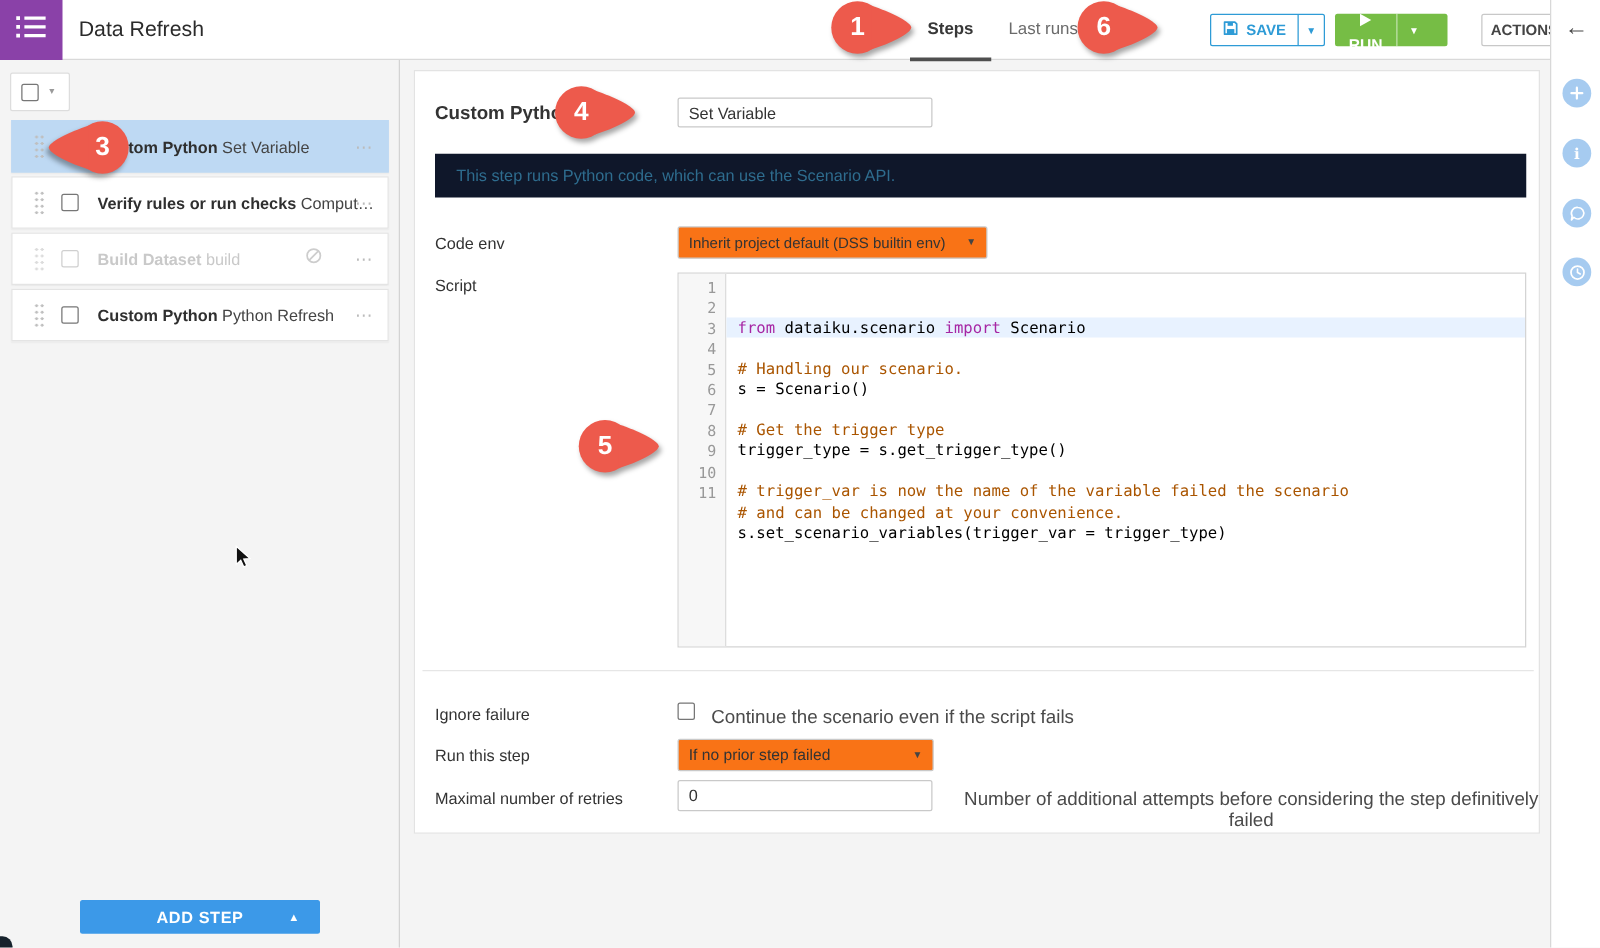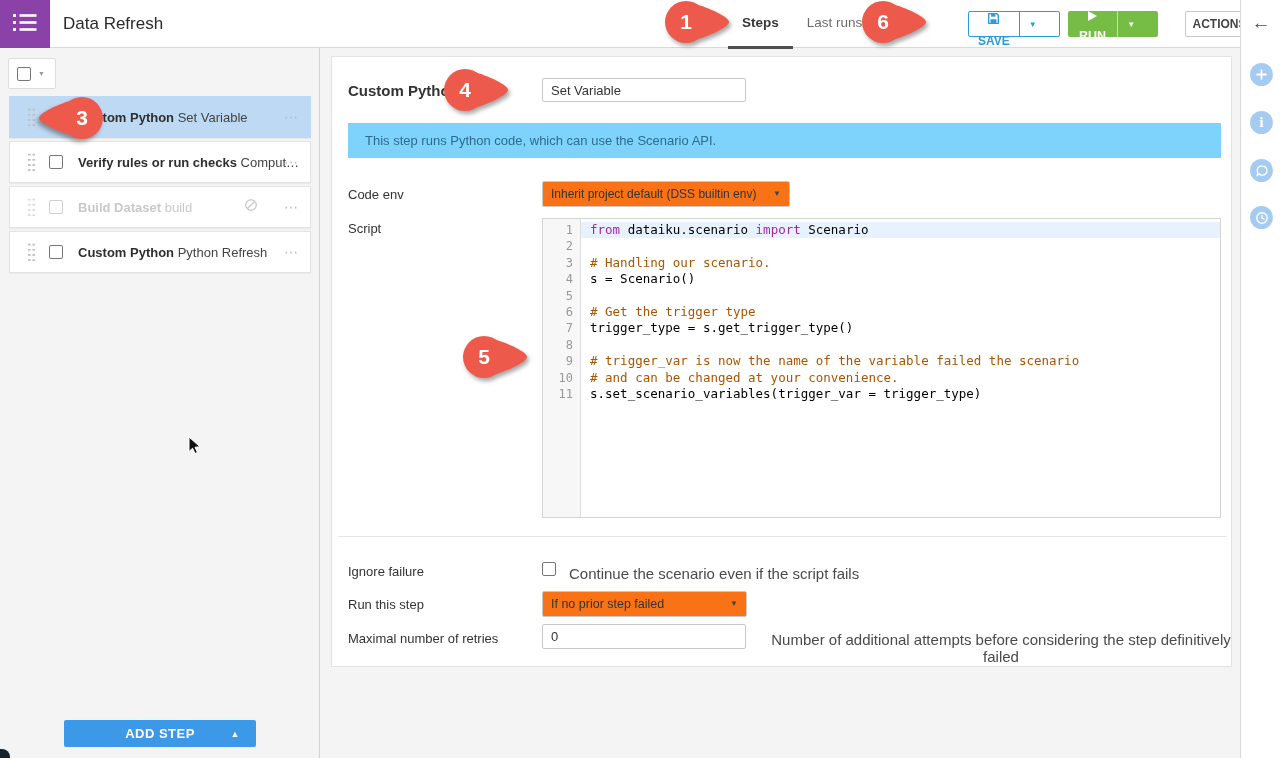--- a/index.html
+++ b/index.html
@@ -11,21 +11,21 @@
             border-bottom:1px solid #D9D9D9; z-index:5; }
   .logo-box { position:absolute; left:0; top:0; width:50px; height:48px; background:#8A41A8;
               display:flex; align-items:center; justify-content:center; cursor:pointer; }
   .app-title { position:absolute; left:63px; top:0; line-height:48px; font-size:17px; color:#2B2B2B; }
   .tabs { position:absolute; left:728px; top:0; height:49px; display:flex; }
   .tab { padding:0 14px; line-height:46px; font-size:13.5px; color:#6B6B6B; cursor:pointer; }
   .tab.active { color:#383838; font-weight:700; border-bottom:3px solid #4F4F4F; }
   .btn-group { position:absolute; top:11px; height:26px; display:flex; border-radius:2px; }
   .save-group { left:968px; width:92px; border:1px solid #2E9BD6; background:#fff; }
   .save-main { display:flex; align-items:center; gap:6px; padding:0 9px; color:#2E9BD6;
-               font-size:12px; font-weight:700; cursor:pointer;flex-direction:column; }
+               font-size:12px; font-weight:700; cursor:pointer; }
   .save-caret { width:27px; border-left:1px solid #2E9BD6; display:flex; align-items:center;
                 justify-content:center; color:#2E9BD6; font-size:8px; cursor:pointer; }
   .run-group { left:1068px; width:90px; background:#76BD45; }
   .run-main { display:flex; align-items:center; gap:8px; padding:0 11px; color:#fff;
               font-size:12.5px; font-weight:700; cursor:pointer;flex-direction:column; }
   .play-tri { width:0; height:0; border-left:9px solid #fff; border-top:5.5px solid transparent;
               border-bottom:5.5px solid transparent; }
   .run-caret { width:27px; border-left:1px solid rgba(255,255,255,.55); display:flex;
                align-items:center; justify-content:center; color:#fff; font-size:8px; cursor:pointer; }
   .actions-btn { left:1163px; width:69px; border:1px solid #C8C8C8; background:#fff;
@@ -76,35 +76,35 @@
 
   
   .main { position:absolute; left:321px; top:48px; width:919px; height:710px; background:#F4F4F4; }
   .panel { position:absolute; left:10px; top:8px; width:901px; height:611px; background:#fff;
            border:1px solid #E3E3E3; }
   .lbl { position:absolute; left:16px; font-size:13px; color:#333; }
   .panel-title { position:absolute; left:16px; top:25px; font-size:15px; font-weight:700; color:#333; }
   .txt-input { position:absolute; height:24px; border:1px solid #C9C9C9; border-radius:2px;
                font-family:"Liberation Sans",sans-serif; font-size:13px; color:#333;
                padding:0 8px; outline:none; background:#fff; }
-  .banner { position:absolute; left:16px; top:66px; width:873px; height:35px; background:#7dd3fc;
+  .banner { position:absolute; left:16px; top:66px; width:873px; height:35px; background:#0f172a;
             color:#2E6C8E; font-size:13px; line-height:35px; padding-left:17px; }
   .select { position:absolute; height:26px; border:1px solid #C9C9C9; border-radius:2px;
             background:#f97316; font-size:12px; color:#333; line-height:24px; padding:0 22px 0 8px;
             cursor:pointer; white-space:nowrap; overflow:hidden; }
   .select .sel-caret { position:absolute; right:8px; top:0; line-height:24px; font-size:8px; color:#444; }
 
   
   .editor { position:absolute; left:210px; top:161px; width:679px; height:300px;
             border:1px solid #D4D4D4; display:flex; background:#fff;
             font-family:"DejaVu Sans Mono", monospace; font-size:12.5px; }
   .gutter { width:38px; background:#F7F7F7; border-right:1px solid #DDD; padding-top:3px; }
   .gutter .ln { height:16.4px; line-height:16.4px; text-align:right; padding-right:7px;
                 color:#999; font-size:12px; }
-  .code-col { flex:1; padding-top:3px; overflow:hidden; }
+  .code-col { flex:1; padding-top:3px; overflow:hidden;margin-top:32px; }
   .code-col .cl { height:16.4px; line-height:16.4px; padding-left:9px; white-space:pre; color:#000; }
   .code-col .cl.active { background:#E8F2FF; }
   .tok-kw { color:#A626A4; }
   .tok-cm { color:#AA5500; }
   .tok-pl { color:#000; }
 
   .separator { position:absolute; left:6px; top:479px; width:889px; height:1px; background:#E6E6E6; }
   .help-sm { position:absolute; font-size:15px; color:#4A4A4A;text-align:center; }
 
   

